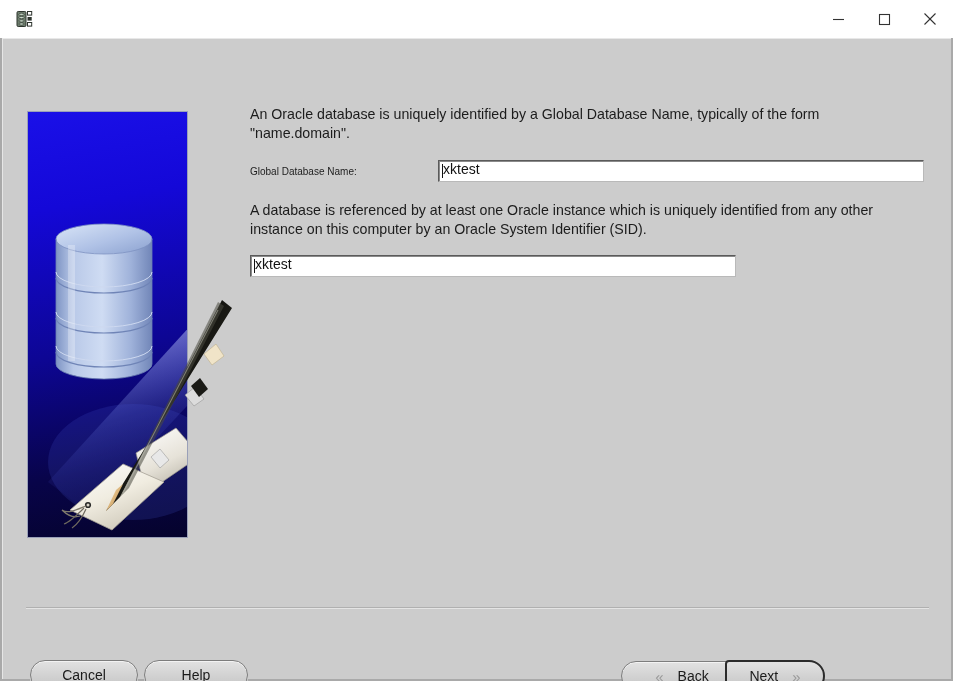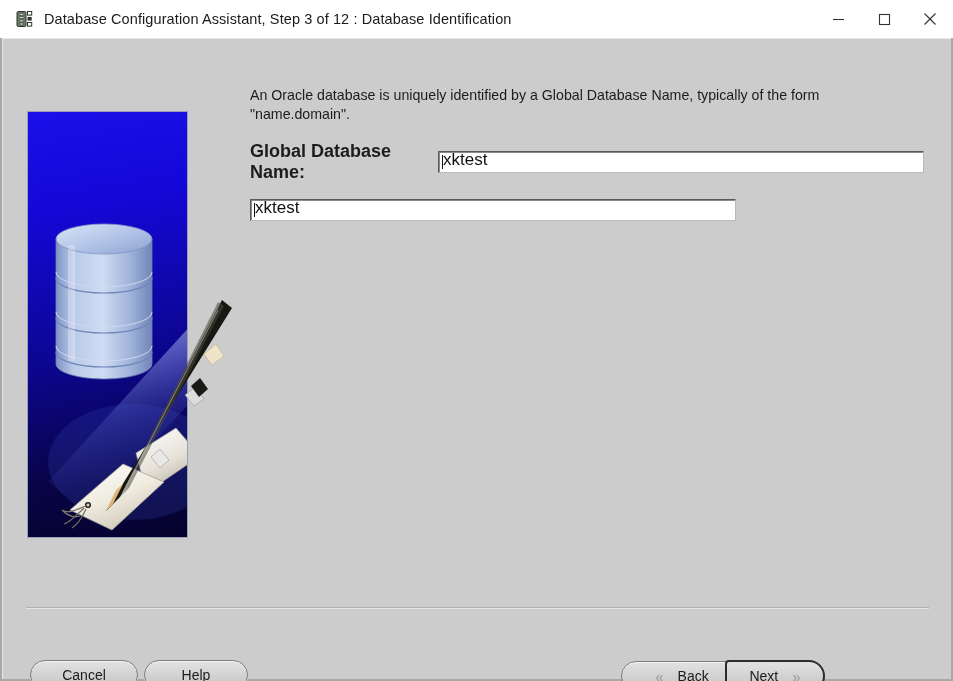--- a/index.html
+++ b/index.html
@@ -96,51 +96,50 @@
     left: 0; top: 0;
     width: 200px;
     height: 425px;
     overflow: visible;
   }
 
   
   .form-area {
     position: absolute;
     left: 248px;
-    top: 48px;
+    top: 67px;
     width: 680px;
   }
   .para {
     font-size: 14.2px;
     color: #1c1c1c;
     line-height: 19px;
     width: 665px;
   }
   .row {
     display: flex;
     align-items: center;
   }
   .field-label {
-    font-size: 18px;
+    font-size: 10px;
     color: #1c1c1c;
     width: 188px;
     flex: none;
-    font-weight: bold;
   }
   .text-input {
     flex: none;
     width: 486px;
     height: 22px;
     background: #ffffff;
     border: 1px solid #5a5a5a;
     border-right-color: #b9b9b9;
     border-bottom-color: #b9b9b9;
     box-shadow: inset 1px 1px 0 #8a8a8a;
     font-family: "Liberation Sans", sans-serif;
-    font-size: 17px;
+    font-size: 14px;
     color: #111111;
     padding: 0 2px 4px 4px;
     box-sizing: border-box;
     line-height: 20px;
     outline: none;
     position: relative;
   }
   .input-wrap { position: relative; display: inline-block; }
   .caret {
     position: absolute;
@@ -237,21 +236,20 @@
         <rect x="1" y="1.5" width="9" height="15" rx="1.2" fill="#6f7f6f" stroke="#2d342d" stroke-width="1"></rect>
         <ellipse cx="5.5" cy="4.3" rx="2.6" ry="1.1" fill="#cfe0cf" stroke="#2d342d" stroke-width="0.7"></ellipse>
         <ellipse cx="5.5" cy="7.6" rx="2.6" ry="1.1" fill="#cfe0cf" stroke="#2d342d" stroke-width="0.7"></ellipse>
         <ellipse cx="5.5" cy="10.9" rx="2.6" ry="1.1" fill="#cfe0cf" stroke="#2d342d" stroke-width="0.7"></ellipse>
         <ellipse cx="5.5" cy="14.0" rx="2.6" ry="1.1" fill="#cfe0cf" stroke="#2d342d" stroke-width="0.7"></ellipse>
         <rect x="11.5" y="1.5" width="4.2" height="3.6" fill="#ffffff" stroke="#2d342d" stroke-width="1"></rect>
         <rect x="11.5" y="7.0" width="4.2" height="3.6" fill="#2d342d"></rect>
         <rect x="11.5" y="12.5" width="4.2" height="3.6" fill="#ffffff" stroke="#2d342d" stroke-width="1"></rect>
       </svg>
     </div>
-    <div class="tb-title">Database Configuration Assistant, Step 3 of 12 : Database Identification</div>
     <div class="tb-spacer"></div>
     <div class="winbtn">
       <svg width="13" height="13" viewBox="0 0 13 13">
           <line x1="1" y1="6.5" x2="12" y2="6.5" stroke="#333" stroke-width="1.1"></line>
         </svg>
     </div>
     <div class="winbtn">
       <svg width="13" height="13" viewBox="0 0 13 13">
           <rect x="1.5" y="1.5" width="10" height="10" fill="none" stroke="#333" stroke-width="1.1"></rect>
         </svg>
@@ -367,20 +365,21 @@
       <div class="para">An Oracle database is uniquely identified by a Global Database Name, typically of the form "name.domain".</div>
 
       <div class="row" style="margin-top:17px;">
         <div class="field-label">Global Database Name:</div>
         <div class="input-wrap">
           <input class="text-input" type="text" value="xktest" style="">
           <span class="caret"></span>
         </div>
       </div>
 
+      <div class="para" style="margin-top:19px;">A database is referenced by at least one Oracle instance which is uniquely identified from any other instance on this computer by an Oracle System Identifier (SID).</div>
 
       <div class="row" style="margin-top:16px;">
         <div class="input-wrap">
           <input class="text-input" type="text" value="xktest" style="">
           <span class="caret"></span>
         </div>
       </div>
     </div>
 
     <div class="footer-rule"></div>

